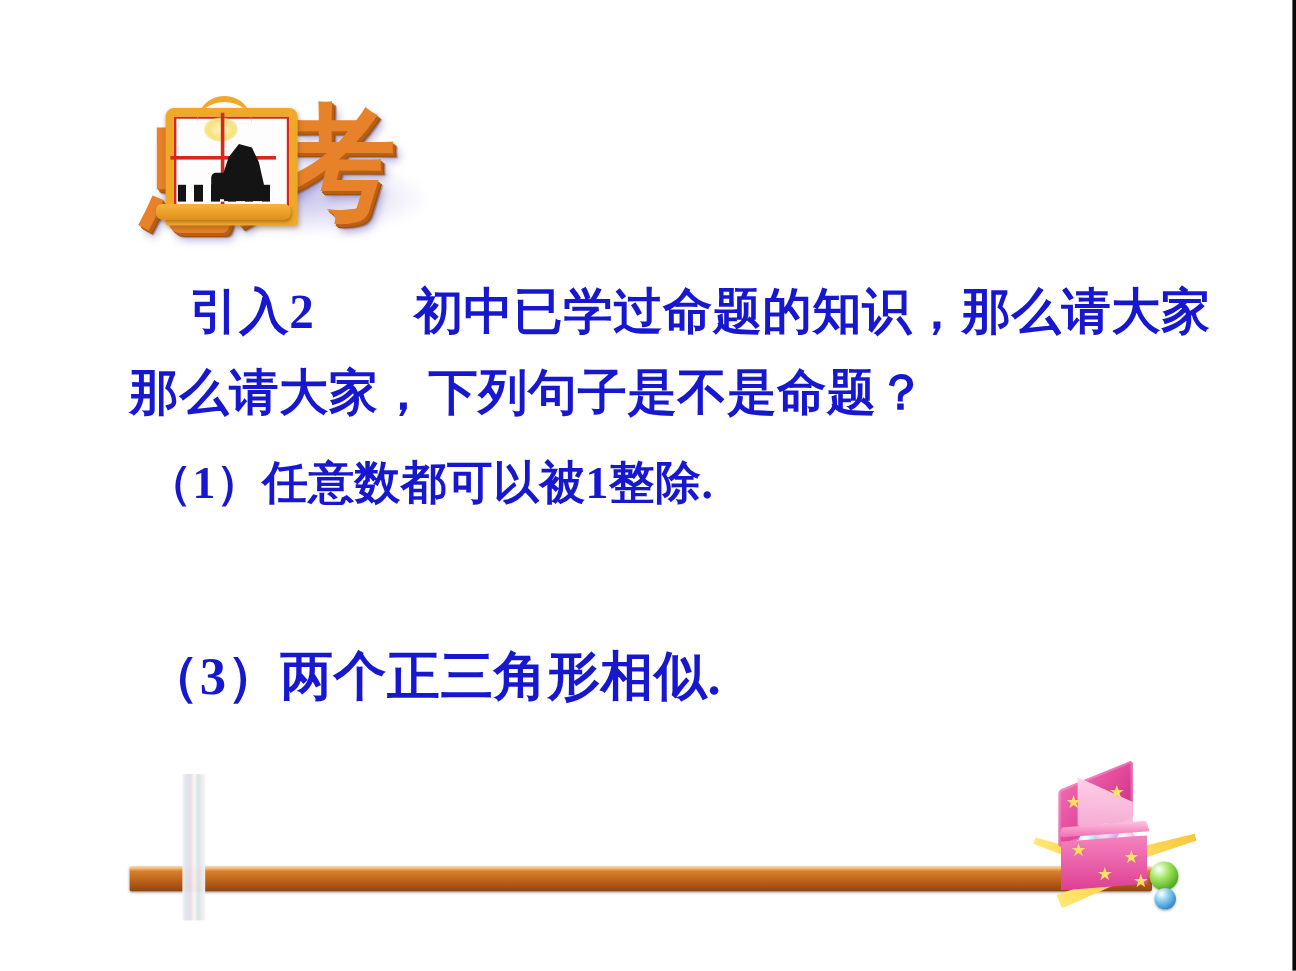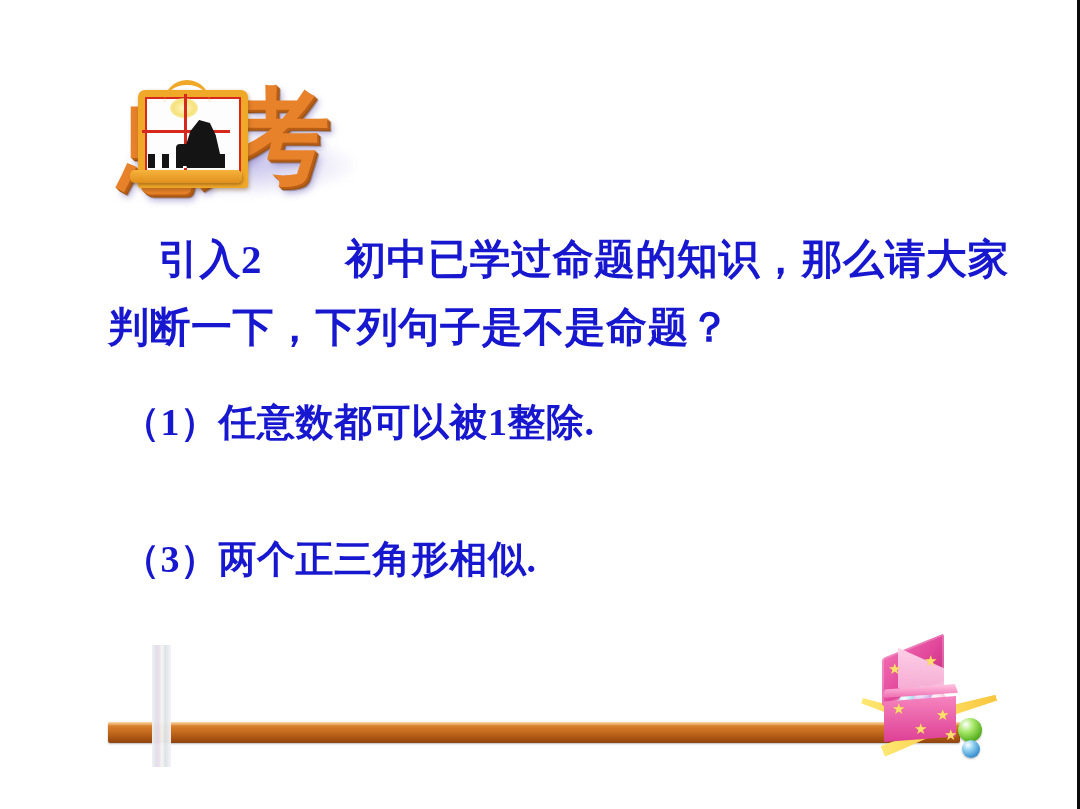--- a/index.html
+++ b/index.html
@@ -149,23 +149,23 @@
   .body-text {
     position: absolute;
     color: #1717cf;
     font-family: "Liberation Serif", "DejaVu Serif", serif;
     font-weight: bold;
     white-space: pre;
     letter-spacing: 0.5px;
   }
   #para-line-1 { left: 112px; top: 232px; font-size: 41px; margin-left: 46px; }
   #para-line-2 { left: 108px; top: 300px; font-size: 41px; }
-  #item-1 { left: 122px; top: 377px; font-size: 38px; margin-top: 20px; }
+  #item-1 { left: 122px; top: 377px; font-size: 38px; }
   #item-2 { left: 122px; top: 458px; font-size: 38px; }
-  #item-3 { left: 122px; top: 534px; font-size: 38px; }
+  #item-3 { left: 122px; top: 534px; font-size: 44px; }
 
   
   #wood-bar {
     position: absolute;
     left: 108px;
     top: 722px;
     width: 852px;
     height: 21px;
     background: linear-gradient(180deg,
         #e8974a 0%,
@@ -306,21 +306,21 @@
     <div class="lamp"></div>
     <div class="frame-cross-v"></div>
     <div class="frame-cross-h"></div>
     <div class="sill"></div>
     <div class="silhouette"></div>
     <div class="silhouette-arm"></div>
     <div class="frame-base"></div>
   </div>
 
   <div class="body-text" id="para-line-1">引入2　　初中已学过命题的知识，那么请大家</div>
-  <div class="body-text" id="para-line-2">判断一下，下列句子是不是命题？</div>
+  <div class="body-text" id="para-line-2">那么请大家，下列句子是不是命题？</div>
 
   <div class="body-text" id="item-1">（1）任意数都可以被1整除.</div>
   <div class="body-text" id="item-3">（3）两个正三角形相似.</div>
 
   <div id="wood-bar"></div>
   <div id="pillar"></div>
 
   <div id="gift-group">
     <div class="ribbon ribbon-a"></div>
     <div class="ribbon ribbon-b"></div>

